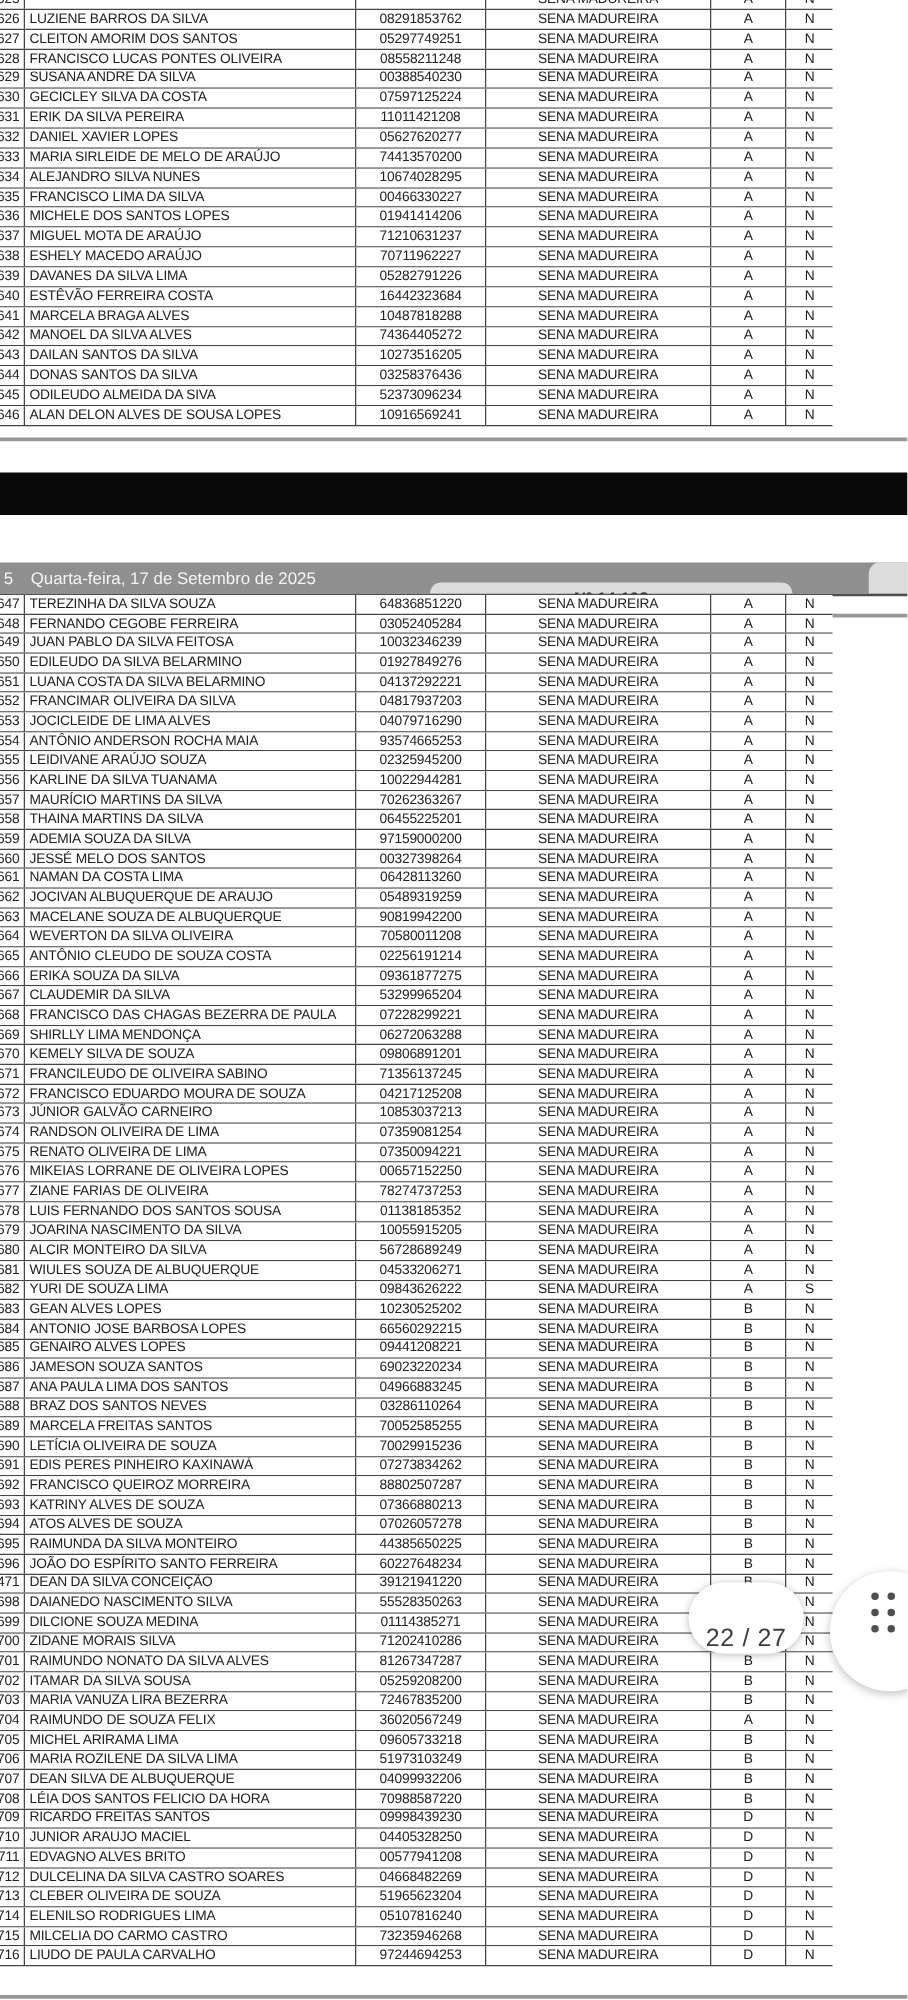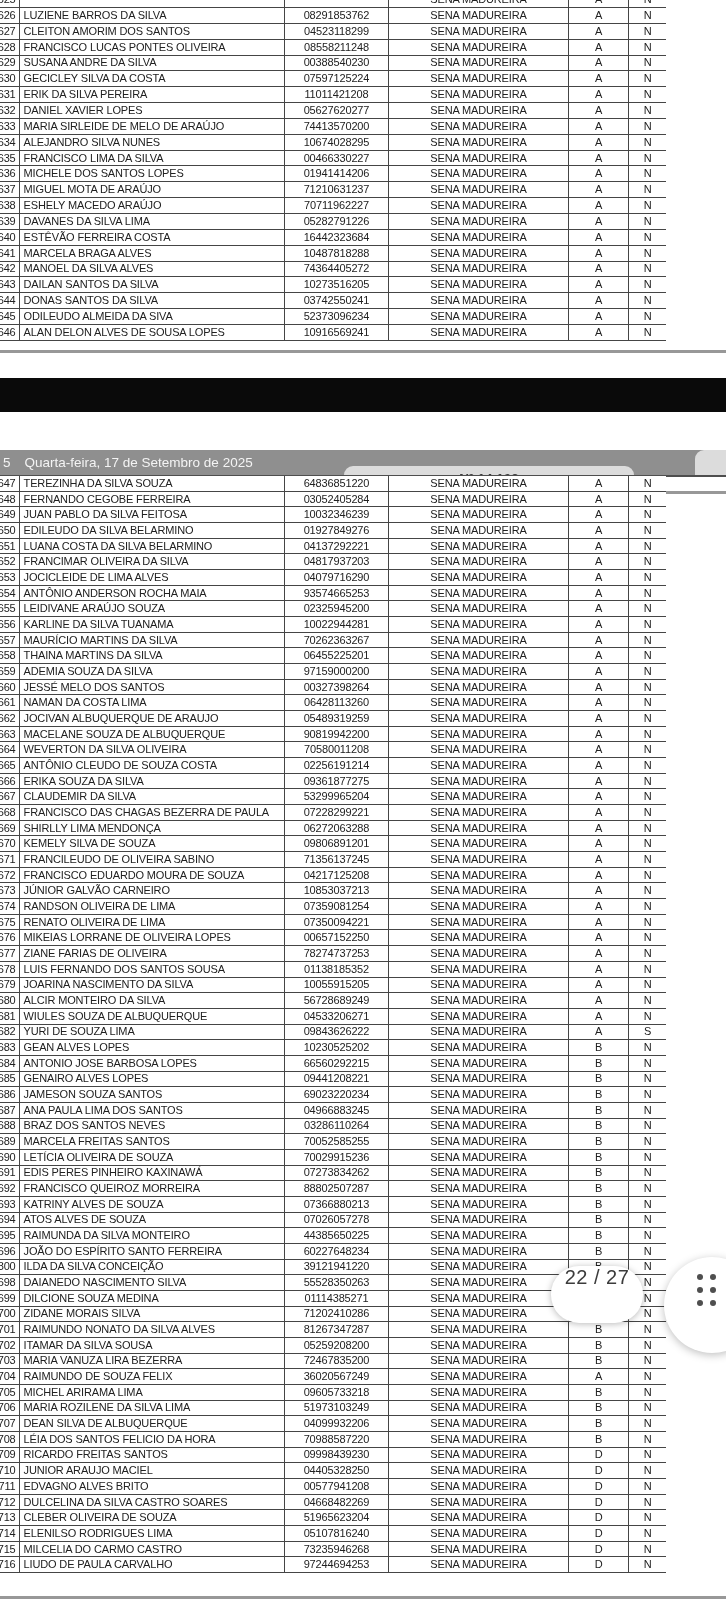--- a/index.html
+++ b/index.html
@@ -43,21 +43,21 @@
   .gz-ed-tab span{font-size:13.5px;font-weight:bold;color:#3a3a3a;}
   .gz-right-tab{
     position:absolute;left:695px;top:0;width:40px;height:25px;background:#dcdcdc;
     border-radius:9px 0 0 0;
   }
   .gz-underline{position:absolute;left:0;top:475px;width:726px;height:2px;background:#4e4e4e;}
   
   .page-pill{
     position:absolute;left:551px;top:1266px;width:92px;height:57px;border-radius:28px;
     background:#ffffff;box-shadow:0 1px 7px rgba(0,0,0,0.28);
-    display:flex;align-items:flex-start;justify-content:center;z-index:20;
+    display:flex;align-items:flex-end;justify-content:center;z-index:20;
   }
   .page-pill span{font-size:20px;color:#3c3c3c;letter-spacing:0.5px;}
   .grid-fab{
     position:absolute;left:664px;top:1257px;width:96px;height:96px;border-radius:50%;
     background:#ffffff;box-shadow:0 2px 8px rgba(0,0,0,0.25);z-index:20;border:none;padding:0;
   }
   .dots{
     position:absolute;left:33px;top:17px;width:19px;height:32px;
     display:grid;grid-template-columns:6px 6px;grid-auto-rows:6px;column-gap:7px;row-gap:7px;
   }
@@ -82,21 +82,21 @@
     <div class="cell c-num">626</div>
     <div class="cell c-name">LUZIENE BARROS DA SILVA</div>
     <div class="cell c-cpf">08291853762</div>
     <div class="cell c-mun">SENA MADUREIRA</div>
     <div class="cell c-class">A</div>
     <div class="cell c-status">N</div>
   </div>
     <div class="t-row">
     <div class="cell c-num">627</div>
     <div class="cell c-name">CLEITON AMORIM DOS SANTOS</div>
-    <div class="cell c-cpf">04523118299</div>
+    <div class="cell c-cpf">05297749251</div>
     <div class="cell c-mun">SENA MADUREIRA</div>
     <div class="cell c-class">A</div>
     <div class="cell c-status">N</div>
   </div>
     <div class="t-row">
     <div class="cell c-num">628</div>
     <div class="cell c-name">FRANCISCO LUCAS PONTES OLIVEIRA</div>
     <div class="cell c-cpf">08558211248</div>
     <div class="cell c-mun">SENA MADUREIRA</div>
     <div class="cell c-class">A</div>
@@ -218,21 +218,21 @@
     <div class="cell c-num">643</div>
     <div class="cell c-name">DAILAN SANTOS DA SILVA</div>
     <div class="cell c-cpf">10273516205</div>
     <div class="cell c-mun">SENA MADUREIRA</div>
     <div class="cell c-class">A</div>
     <div class="cell c-status">N</div>
   </div>
     <div class="t-row">
     <div class="cell c-num">644</div>
     <div class="cell c-name">DONAS SANTOS DA SILVA</div>
-    <div class="cell c-cpf">03742550241</div>
+    <div class="cell c-cpf">03258376436</div>
     <div class="cell c-mun">SENA MADUREIRA</div>
     <div class="cell c-class">A</div>
     <div class="cell c-status">N</div>
   </div>
     <div class="t-row">
     <div class="cell c-num">645</div>
     <div class="cell c-name">ODILEUDO ALMEIDA DA SIVA</div>
     <div class="cell c-cpf">52373096234</div>
     <div class="cell c-mun">SENA MADUREIRA</div>
     <div class="cell c-class">A</div>
@@ -661,22 +661,22 @@
   </div>
     <div class="t-row">
     <div class="cell c-num">696</div>
     <div class="cell c-name">JOÃO DO ESPÍRITO SANTO FERREIRA</div>
     <div class="cell c-cpf">60227648234</div>
     <div class="cell c-mun">SENA MADUREIRA</div>
     <div class="cell c-class">B</div>
     <div class="cell c-status">N</div>
   </div>
     <div class="t-row">
-    <div class="cell c-num">800</div>
-    <div class="cell c-name">ILDA DA SILVA CONCEIÇÃO</div>
+    <div class="cell c-num">471</div>
+    <div class="cell c-name">DEAN DA SILVA CONCEIÇÃO</div>
     <div class="cell c-cpf">39121941220</div>
     <div class="cell c-mun">SENA MADUREIRA</div>
     <div class="cell c-class">B</div>
     <div class="cell c-status">N</div>
   </div>
     <div class="t-row">
     <div class="cell c-num">698</div>
     <div class="cell c-name">DAIANEDO NASCIMENTO SILVA</div>
     <div class="cell c-cpf">55528350263</div>
     <div class="cell c-mun">SENA MADUREIRA</div>

